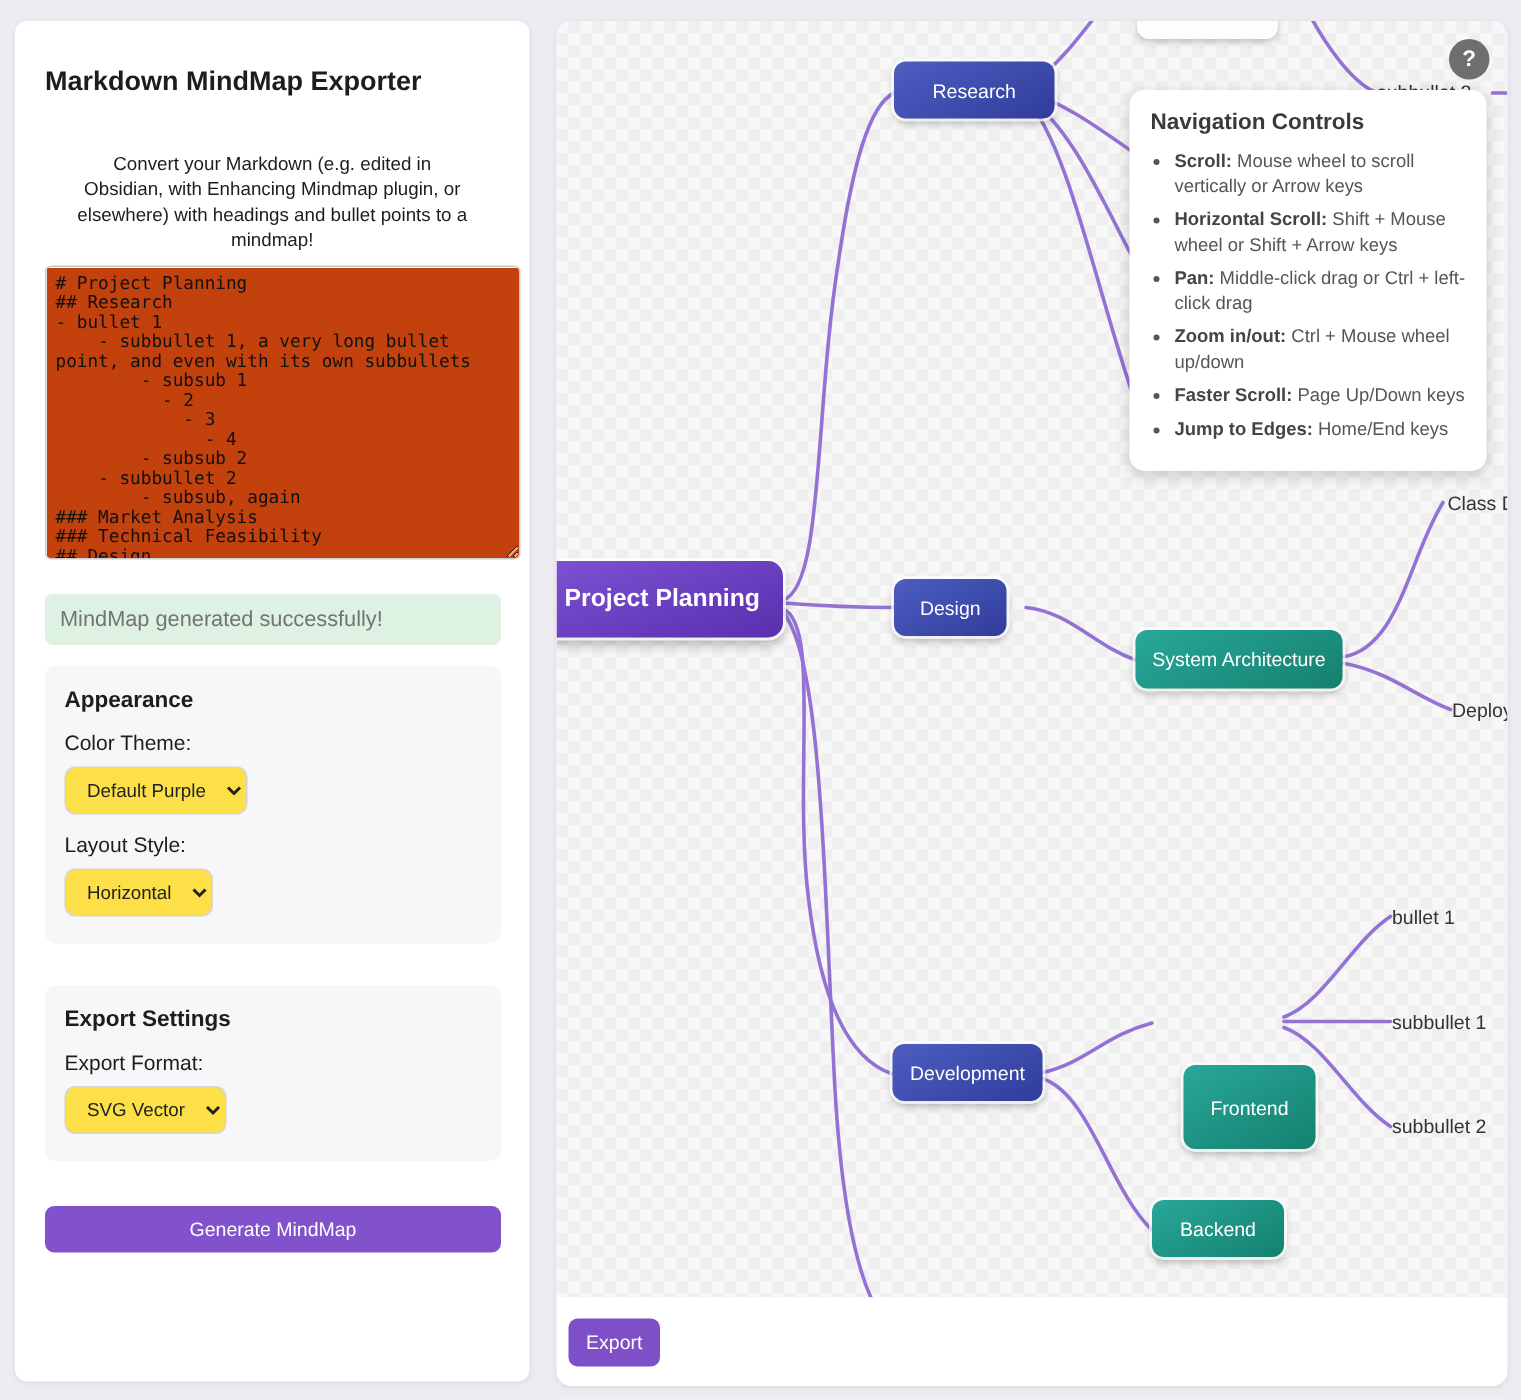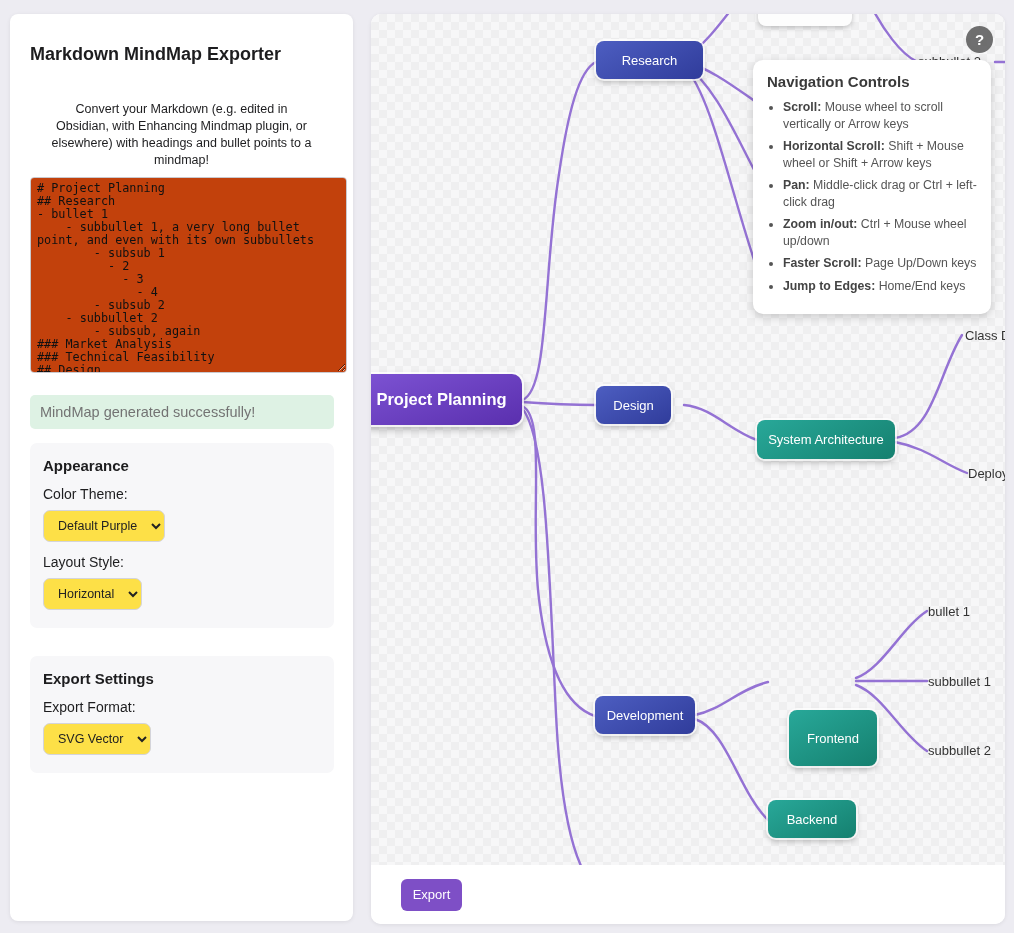--- a/index.html
+++ b/index.html
@@ -110,21 +110,21 @@
   .help-btn {
     position:absolute; z-index:6; left:595px; top:12px; width:27px; height:27px;
     border-radius:50%; background:rgba(73,73,73,.78); color:#fff;
     font-size:15px; font-weight:bold; border:none; cursor:pointer;
     display:flex; align-items:center; justify-content:center;
     font-family:"Liberation Sans",sans-serif;
   }
 
   .export-bar {
     position:relative; width:634px; height:59px; background:#fff;
-    display:flex; align-items:center; padding-left:30px;
+    display:flex; align-items:center; padding-left:8px;
   }
   .export-btn {
     width:61px; height:32px; background:#7e4fc6; color:#fff; font-size:13px;
     border:none; border-radius:6px; cursor:pointer;
     font-family:"Liberation Sans",sans-serif;
   }
 </style>
 </head>
 <body>
 
@@ -160,20 +160,21 @@
   </div>
 
   <div class="panel-card">
     <div class="card-heading">Export Settings</div>
     <div class="field-label">Export Format:</div>
     <select class="ui-select">
       <option>SVG Vector</option>
     </select>
   </div>
 
+  <button class="generate-btn">Generate MindMap</button>
 </div>
 
 <div class="main-panel">
   <div class="canvas">
 
     <svg class="edges" width="634" height="851" viewBox="0 0 634 851">
       <g fill="none" stroke="#9472d4" stroke-width="2.4" stroke-linecap="round">
 
         <path d="M151,386 C178,378 172,260 188,160 C197,98 208,56 225,48"></path>
         <path d="M151,388 C178,390 198,391 225,391"></path>

